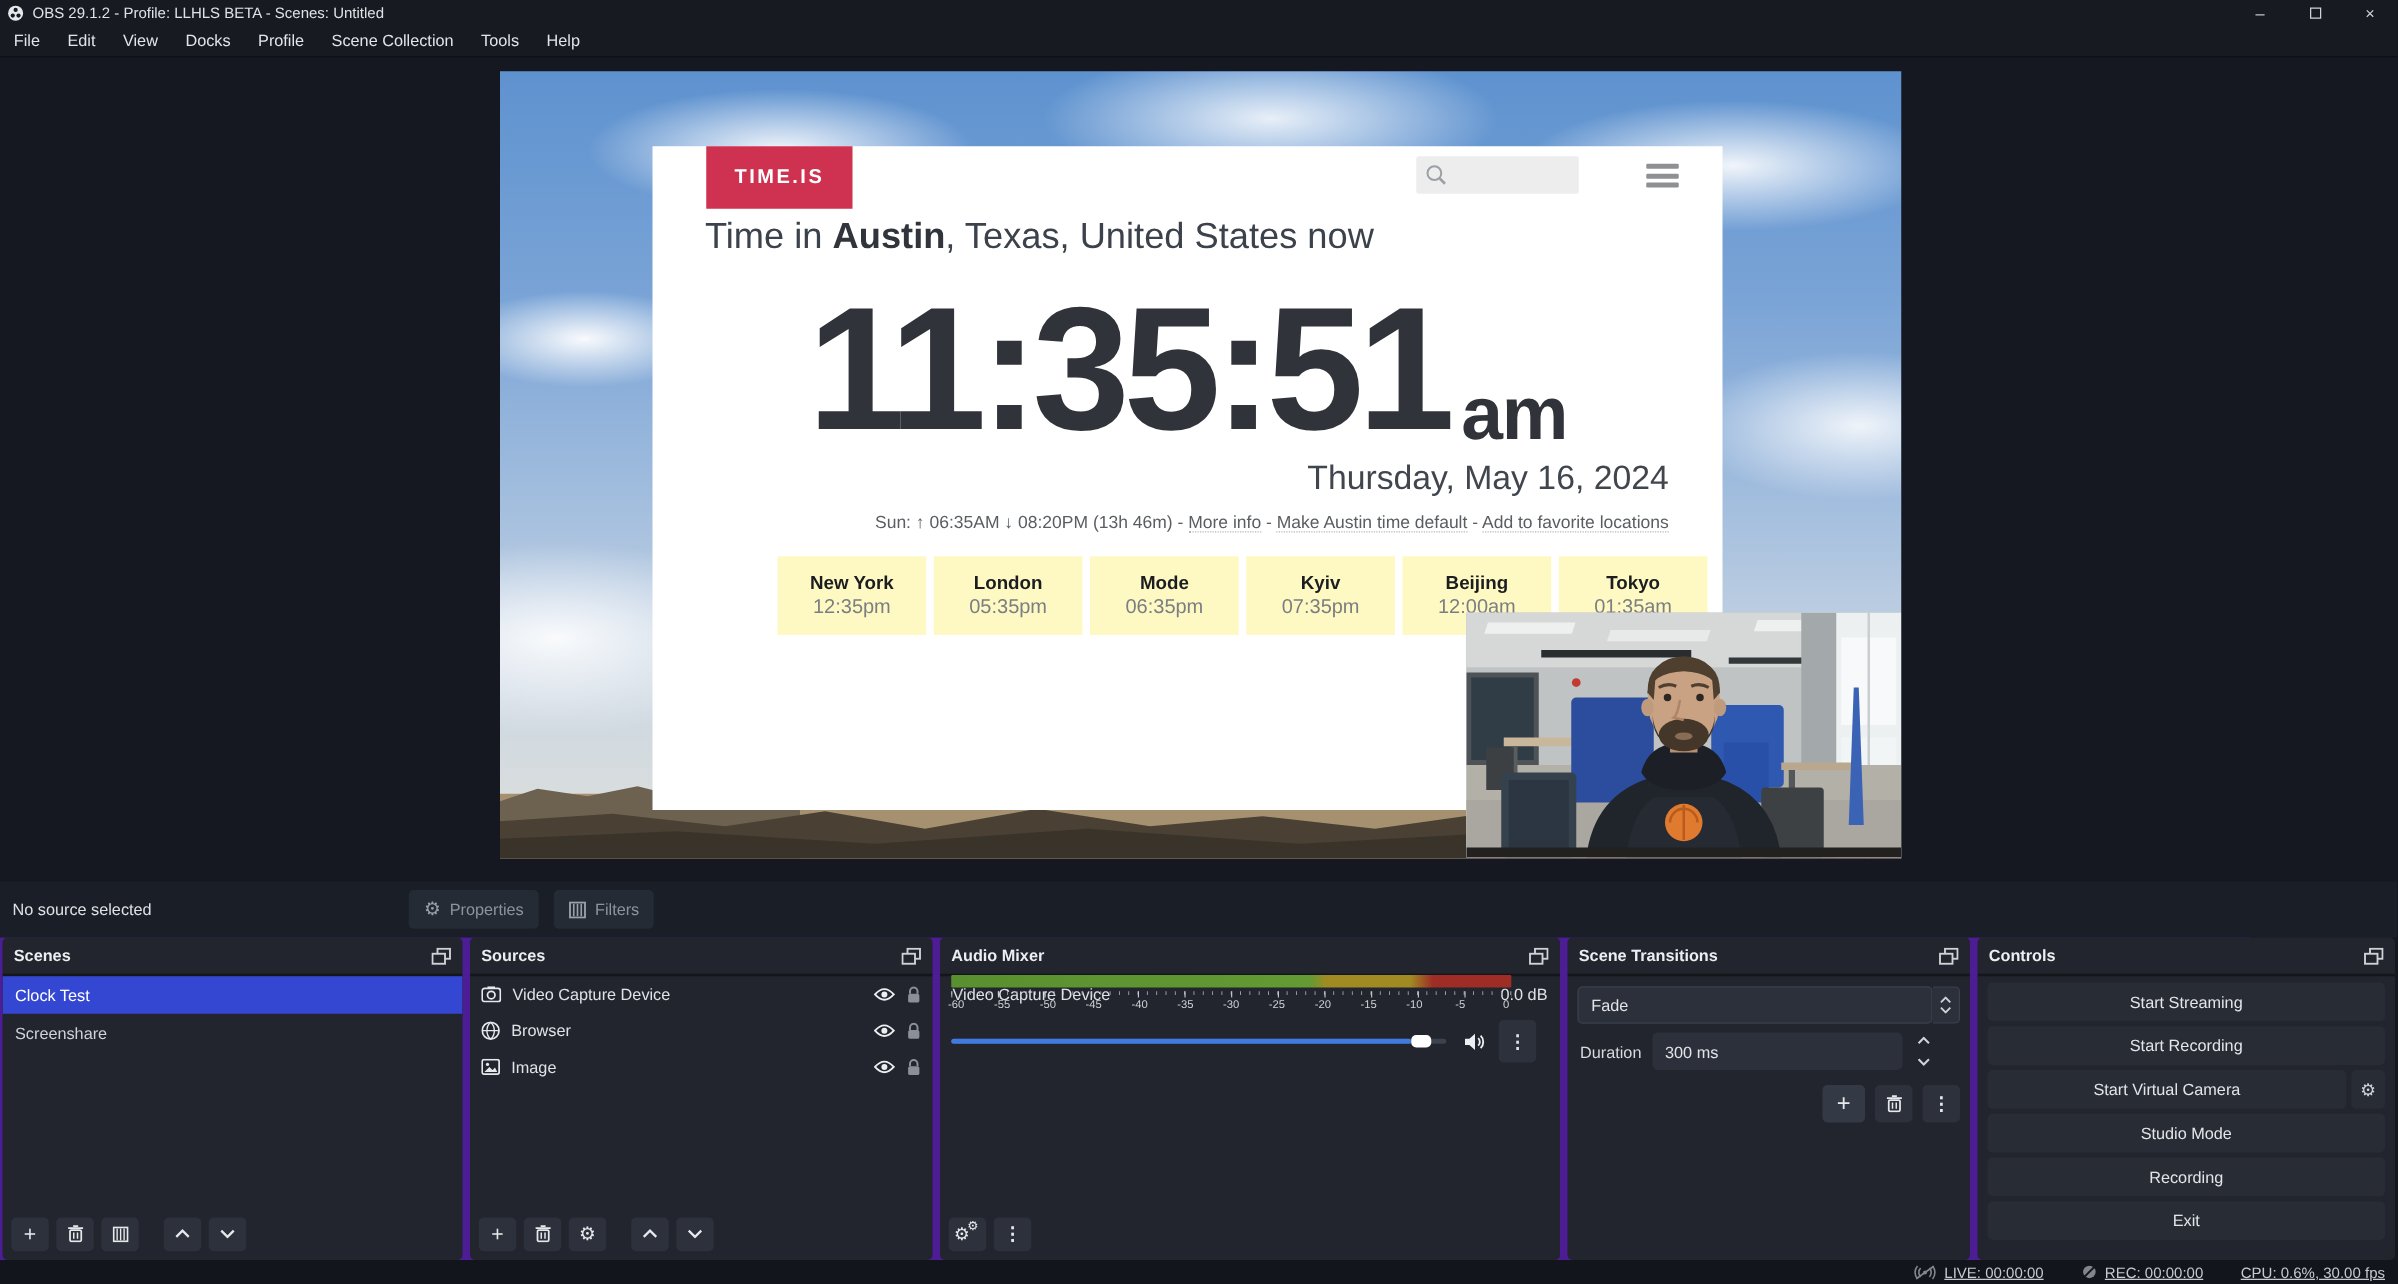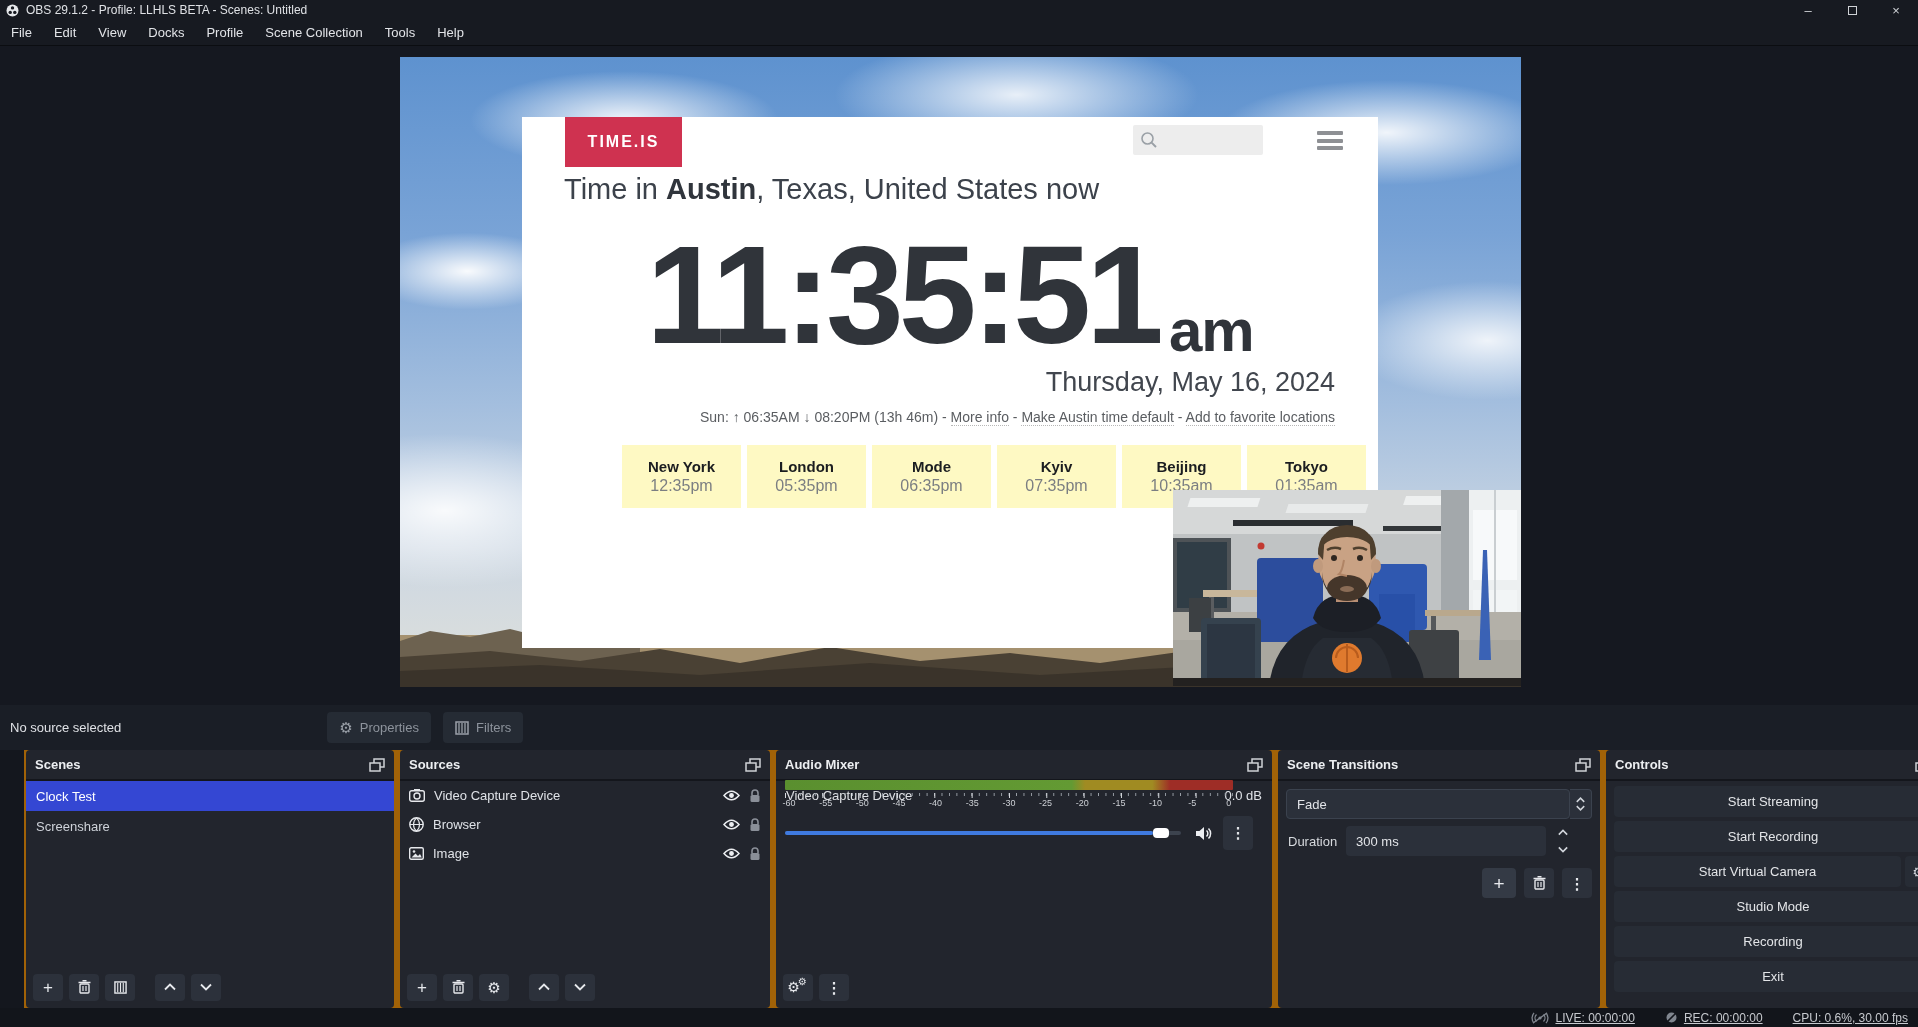--- a/index.html
+++ b/index.html
@@ -51,21 +51,21 @@
   .city-time{font-size:16px;color:#7b7e82;margin-top:2px;}
   
   #webcam{position:absolute;left:773px;top:433px;width:348px;height:196px;overflow:hidden;background:#c9cccd;}
   
   #src-toolbar{position:absolute;left:0;top:705px;width:1918px;height:45px;background:#1a1e26;display:flex;align-items:center;font-size:13px;}
   #no-source{margin-left:10px;color:#dfe1e5;}
   .tb-btn{height:31px;border-radius:4px;background:#252b34;color:#8d939c;display:flex;align-items:center;gap:7px;padding:0 12px;margin-left:12px;}
   .tb-btn .g{font-size:15px;color:#9aa0a8;line-height:1;}
   #properties-btn{margin-left:206px;}
   
-  #docks{position:absolute;left:0;top:750px;width:1800px;height:258px;background:#a16207;margin-left:24px;}
+  #docks{position:absolute;left:0;top:750px;width:1800px;height:258px;background:#4c1d95;}
   .panel{position:absolute;top:0;height:258px;background:#22252d;border-radius:4px;overflow:hidden;}
   .panel-header{height:31px;display:flex;align-items:center;padding:0 9px;border-bottom:2px solid #14161c;}
   .panel-title{font-weight:bold;font-size:13px;color:#eceef1;}
   .popout{margin-left:auto;}
   #scenes-panel{left:2px;width:368px;}
   #sources-panel{left:376px;width:370px;}
   #mixer-panel{left:752px;width:496px;}
   #trans-panel{left:1254px;width:322px;}
   #controls-panel{left:1582px;width:334px;}
   .scene-row{height:30px;display:flex;align-items:center;padding:0 10px;font-size:13px;color:#ced2d9;}
@@ -194,21 +194,21 @@
         <div class="city-box">
             <span class="city-name">Mode</span>
             <span class="city-time">06:35pm</span>
           </div>
         <div class="city-box">
             <span class="city-name">Kyiv</span>
             <span class="city-time">07:35pm</span>
           </div>
         <div class="city-box">
             <span class="city-name">Beijing</span>
-            <span class="city-time">10:35am</span>
+            <span class="city-time">12:00am</span>
           </div>
         <div class="city-box">
             <span class="city-name">Tokyo</span>
             <span class="city-time">01:35am</span>
           </div>
       </div>
     </div>
 
     <div id="webcam">
       <svg viewBox="0 0 348 196" width="348" height="196">

